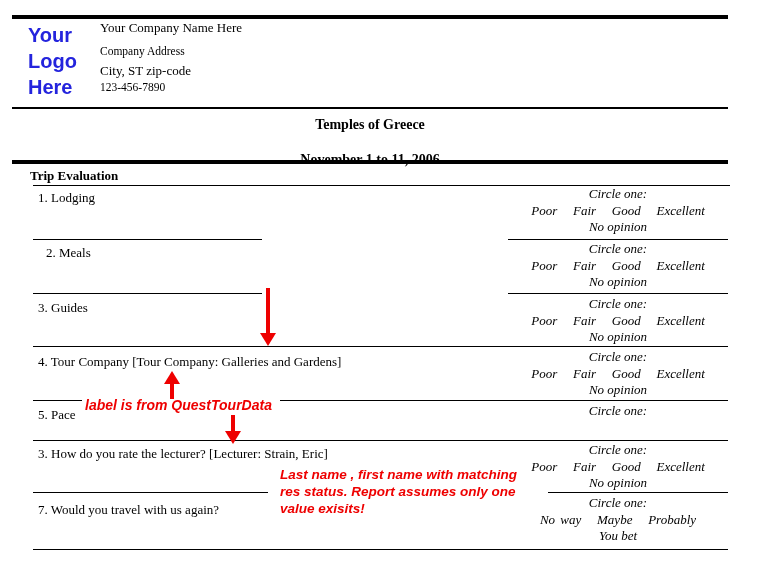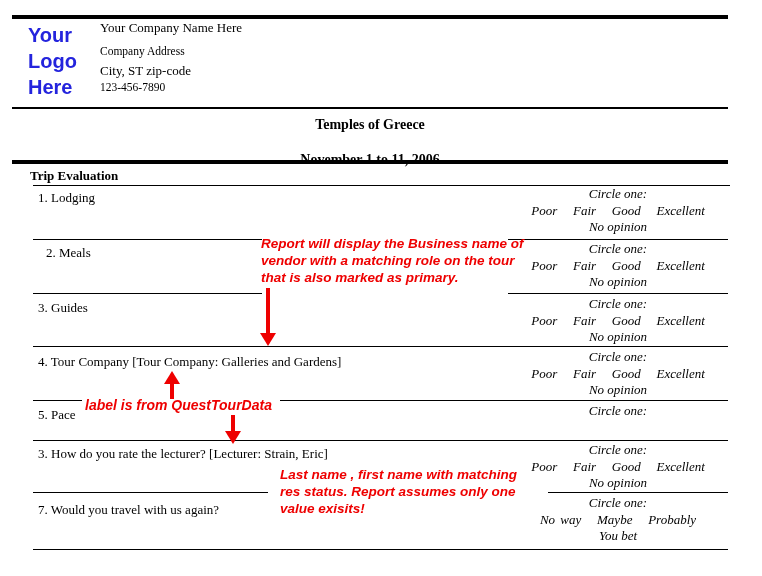--- a/index.html
+++ b/index.html
@@ -133,23 +133,20 @@
   <div class="hline" id="sep2a"></div>
   <div class="hline" id="sep2b"></div>
   <div class="hline" id="sep3"></div>
   <div class="hline" id="sep4a"></div>
   <div class="hline" id="sep4b"></div>
   <div class="hline" id="sep5"></div>
   <div class="hline" id="sep6a"></div>
   <div class="hline" id="sep6b"></div>
   <div class="hline" id="sep7"></div>
 
-  <div class="rednote" id="note-vendor" style="color: rgb(238, 0, 0);">Report will display the Business name of
-vendor with a matching role on the tour
-that is also marked as primary.</div>
   <div class="rednote" id="note-label" style="color: rgb(238, 0, 0);">label is from QuestTourData</div>
   <div class="rednote" id="note-lecturer" style="color: rgb(238, 0, 0);">Last name , first name with matching
 res status. Report assumes only one
 value exisits!</div>
 
   <div class="shaft" id="arrowA-shaft" style="background: rgb(238, 0, 0);"></div>
   <div class="head-down" id="arrowA-head" style="border-top: 13px solid rgb(238, 0, 0);"></div>
   <div class="head-up" id="arrowB-head" style="border-bottom: 13px solid rgb(238, 0, 0);"></div>
   <div class="shaft" id="arrowB-shaft" style="background: rgb(238, 0, 0);"></div>
   <div class="shaft" id="arrowC-shaft" style="background: rgb(238, 0, 0);"></div>

